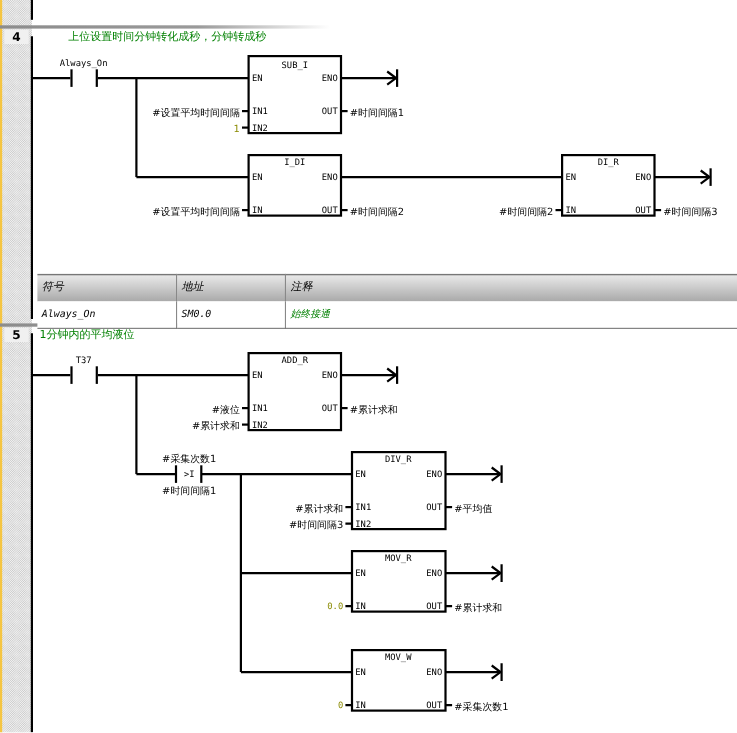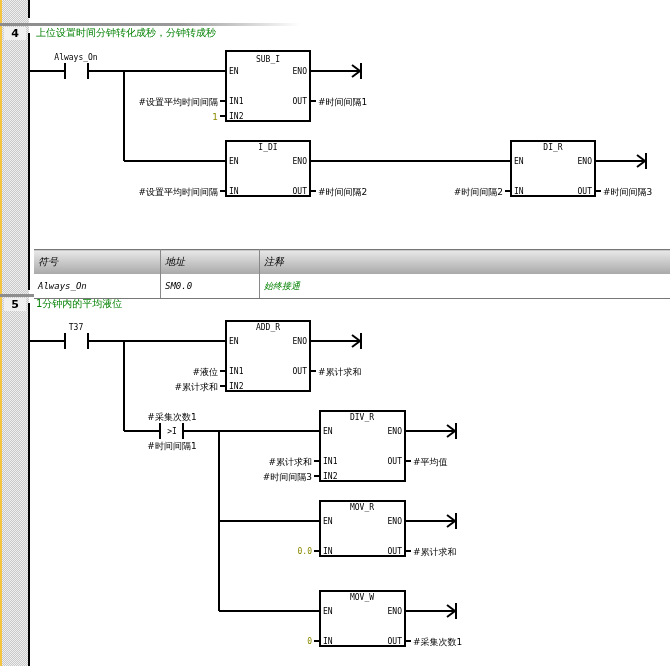--- a/index.html
+++ b/index.html
@@ -28,21 +28,21 @@
   .symtable tr.row td { background:#fff; border-bottom:1px solid #777; font-family:"DejaVu Sans Mono", monospace; font-size:9px; }
   .symtable td.comment { color:#008000; font-family:"DejaVu Sans", sans-serif; }
 </style>
 </head>
 <body>
 
 <div class="gutter"></div>
 
 <div class="sep" style="top:23px;"></div>
 <div class="netnum" style="top:27px;">4</div>
-<div class="title" style="top:26px;">上位设置时间分钟转化成秒，分钟转成秒</div>
+<div class="title" style="top:26px;margin-left:26px;">上位设置时间分钟转化成秒，分钟转成秒</div>
 
 <div class="sep" style="top:294px;"></div>
 <div class="netnum" style="top:298px;">5</div>
 <div class="title" style="top:297px;text-align:center;">1分钟内的平均液位</div>
 
 <svg width="670" height="666" style="position:absolute;left:0;top:0;">
 
   <g>
     <line x1="29" y1="0" x2="29" y2="18" stroke="#000" stroke-width="2"></line>
     <line x1="29" y1="33" x2="29" y2="290" stroke="#000" stroke-width="2"></line>

